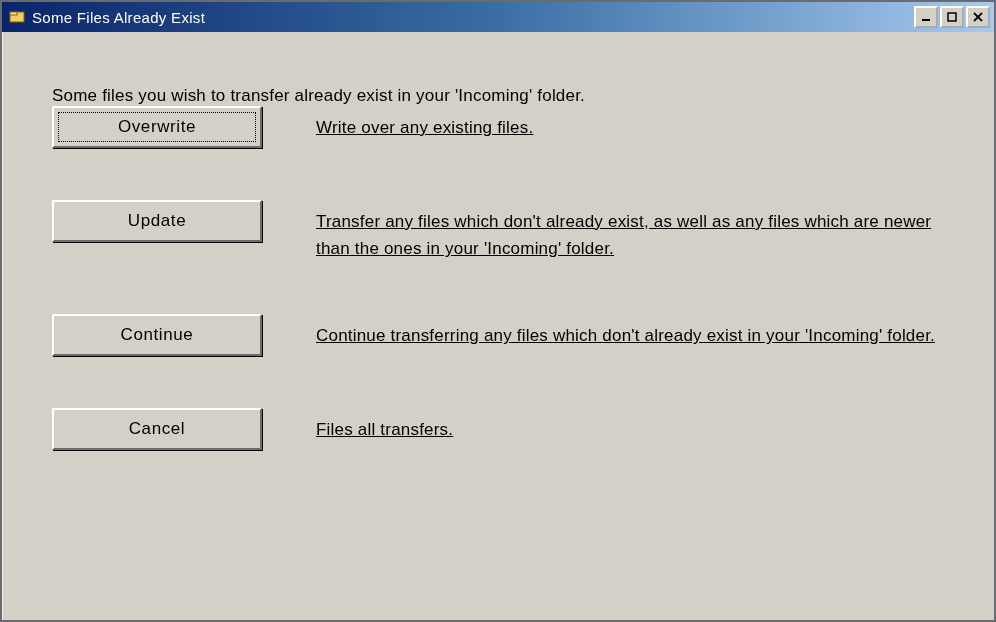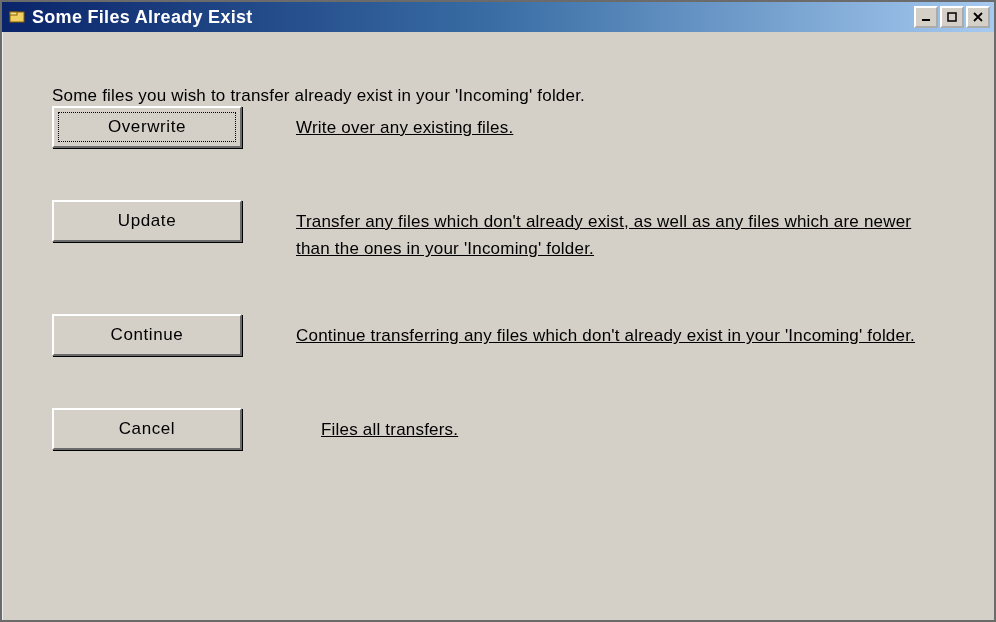--- a/index.html
+++ b/index.html
@@ -25,22 +25,22 @@
     padding: 0 4px 0 6px;
   }
   .titlebar .icon {
     width: 18px; height: 18px;
     display: flex; align-items: center; justify-content: center;
     margin-right: 6px;
   }
   .titlebar .title {
     flex: 1;
     color: #fff;
-    font-weight: bold;
-    font-size: 18px;
+    font-weight: normal;
+    font-size: 15px;
     letter-spacing: 0.3px;
   }
   .titlebar .controls {
     display: flex;
     gap: 2px;
   }
   .winbtn {
     width: 24px; height: 22px;
     background: #d4d0c8;
     border: 2px outset #fff;
@@ -56,23 +56,23 @@
     color: #000;
     letter-spacing: 0.2px;
   }
   .intro {
   }
   .row {
     display: flex;
     align-items: flex-start;
     margin-bottom: 52px;
   }
-  .row:last-child { margin-bottom: 0; gap: 25px; }
+  .row:last-child { margin-bottom: 0; }
   .btn {
-    width: 190px; height: 42px;
+    width: 210px; height: 42px;
     background: #d4d0c8;
     border-top: 2px solid #fff;
     border-left: 2px solid #fff;
     border-right: 2px solid #6b6b6b;
     border-bottom: 2px solid #6b6b6b;
     box-shadow: 1px 1px 0 #000;
     display: flex; align-items: center; justify-content: center;
     font-size: 17px;
     letter-spacing: 0.6px;
     flex-shrink: 0;

